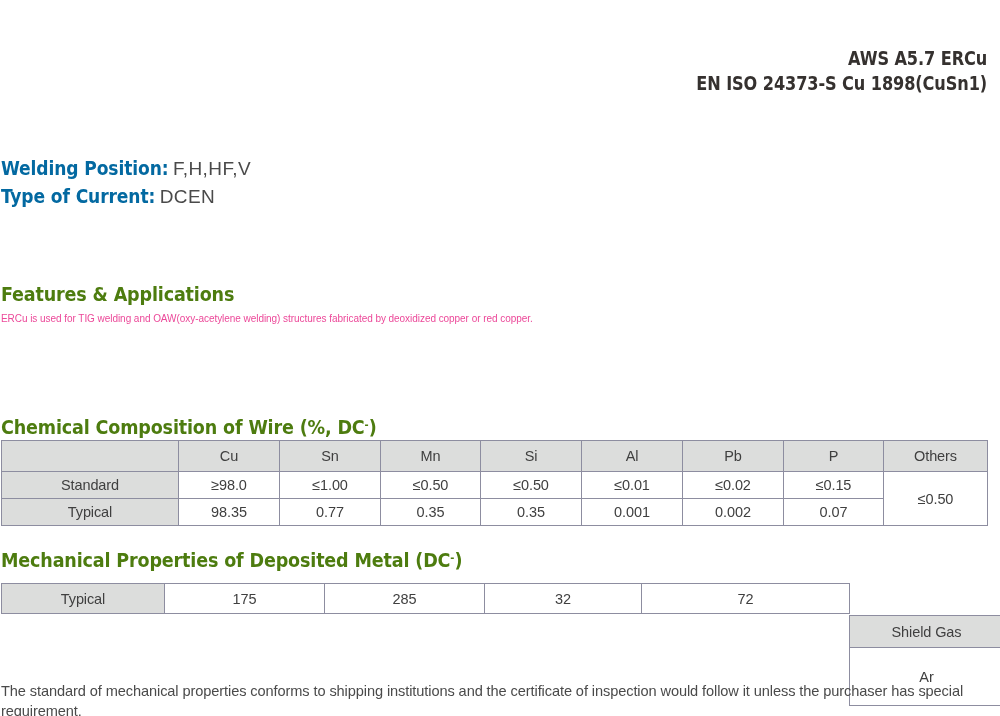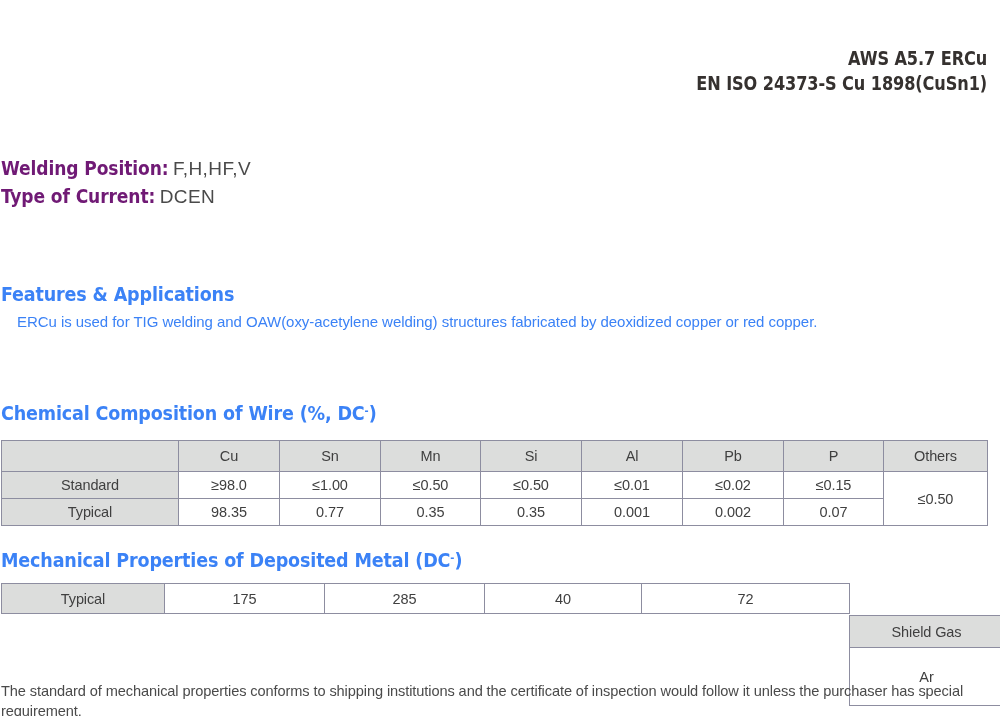--- a/index.html
+++ b/index.html
@@ -43,56 +43,56 @@
     left: 1px;
   }
   .spec-row {
     line-height: 27px;
     white-space: nowrap;
   }
   .spec-label {
     font-family: "DejaVu Sans Condensed", "Liberation Sans Narrow", "Liberation Sans", sans-serif;
     font-weight: bold;
     font-size: 19px;
-    color: #701a75;
+    color: #0369a1;
     letter-spacing: -0.1px;
   }
   .spec-value {
     font-size: 19px;
     font-weight: normal;
     color: #4a4a4a;
     letter-spacing: 0.4px;
     margin-top: 32px;
   }
 
   
   .sec-heading {
     position: absolute;
     left: 1px;
     font-family: "DejaVu Sans Condensed", "Liberation Sans Narrow", "Liberation Sans", sans-serif;
     font-weight: bold;
     font-size: 19.5px;
     letter-spacing: -0.15px;
-    color: #3b82f6;
+    color: #4d7c0f;
     white-space: nowrap;
   }
   .sec-heading sup {
     font-size: 11px;
     vertical-align: 6px;
     letter-spacing: 0;
   }
   #heading-features { top: 283px; }
-  #heading-chem     { top: 402px; }
+  #heading-chem     { top: 416px; }
   #heading-mech     { top: 549px; }
 
   .body-text {
     position: absolute;
-    left: 17px;
-    font-size: 15px;
-    color: #3b82f6;
+    left: 1px;
+    font-size: 10px;
+    color: #ec4899;
     letter-spacing: -0.05px;
     white-space: nowrap;
   }
   #features-desc { top: 313px; }
 
   .footnote {
     position: absolute;
     left: 1px;
     top: 681px;
     width: 985px;
@@ -234,21 +234,21 @@
       <col style="width:160px">
       <col style="width:160px">
       <col style="width:157px">
       <col style="width:208px">
   </colgroup>
   <tbody>
   <tr class="data">
     <td class="gray">Typical</td>
     <td>175</td>
     <td>285</td>
-    <td>40</td>
+    <td>32</td>
     <td>72</td>
   </tr>
 </tbody>
   </table>
 
 <table id="table-shield">
   <tbody>
       <tr>
     <td class="gray head-cell">Shield Gas</td>
   </tr>

